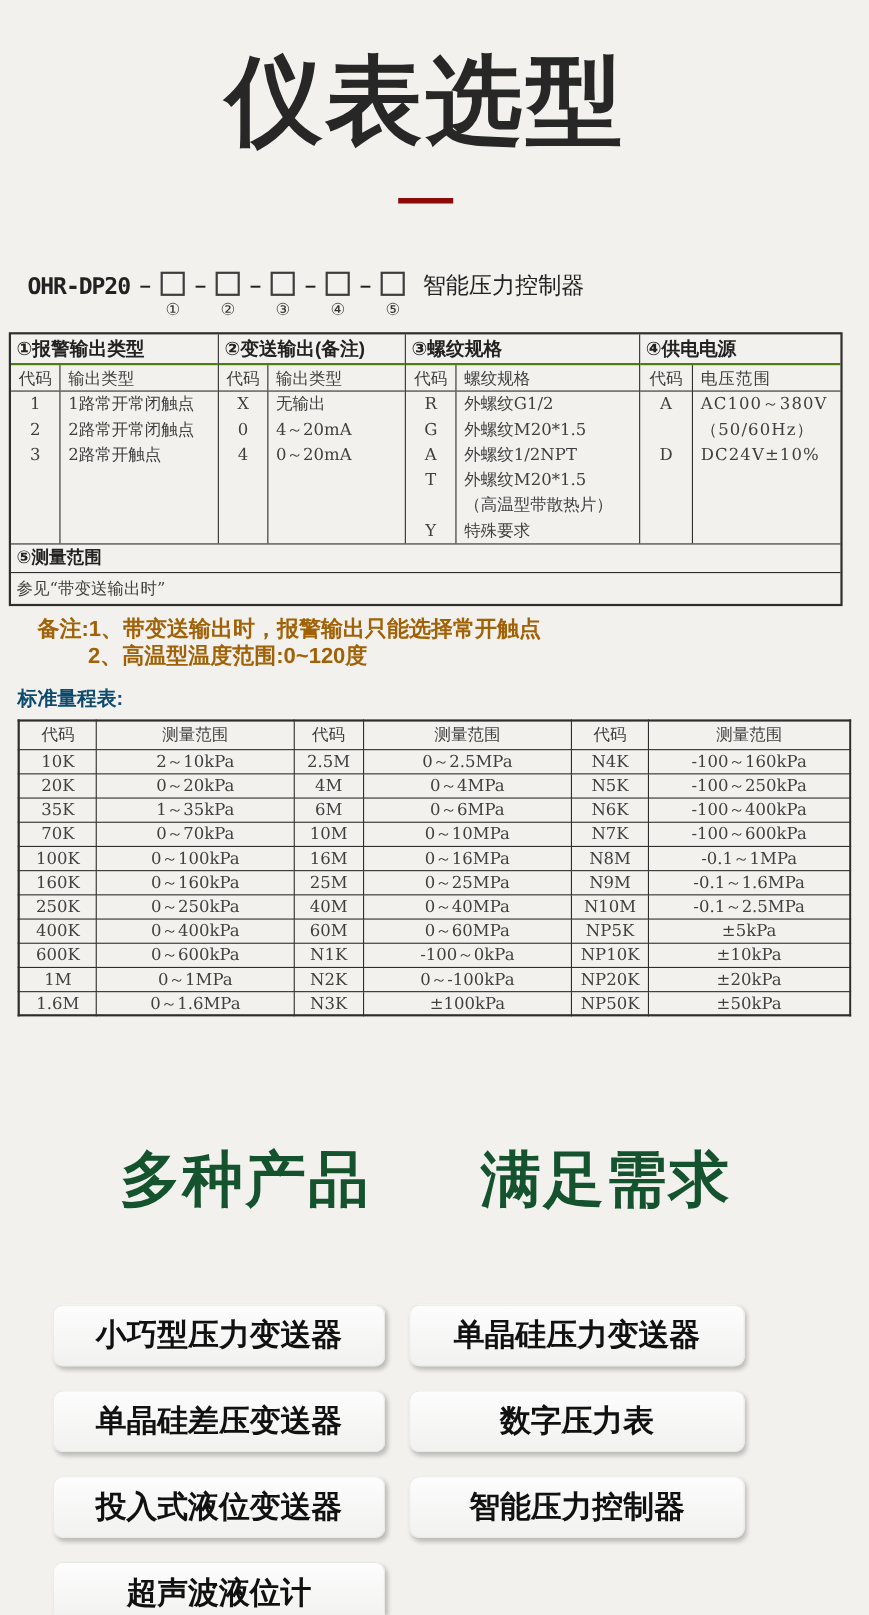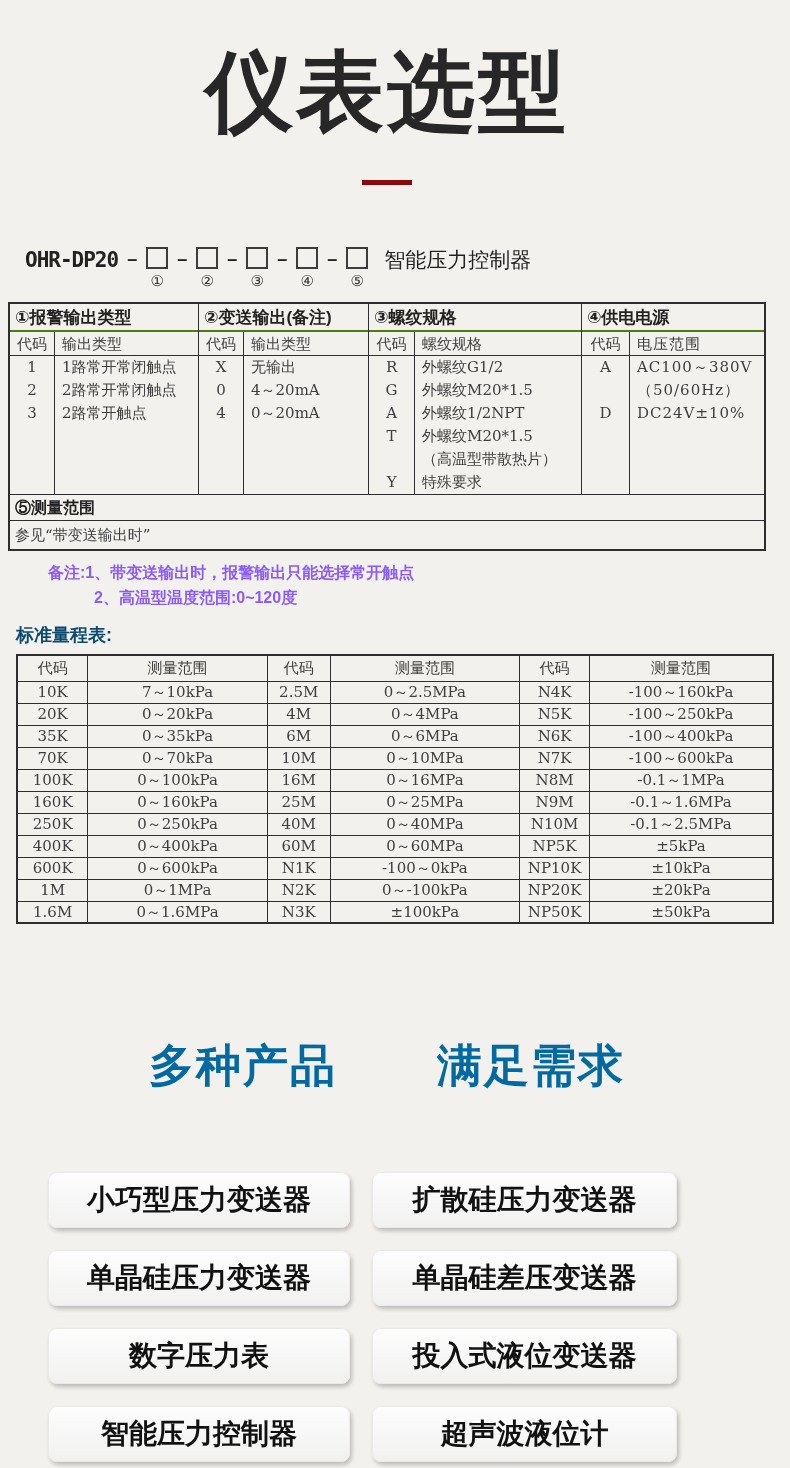--- a/index.html
+++ b/index.html
@@ -59,29 +59,29 @@
   .g-code { border-right:1px solid #2e2e2e; text-align:center; height:162px; }
   .g0 .g-code, .g1 .g-code { width:45px; }
   .g2 .g-code { width:46px; } .g3 .g-code { width:48px; }
   .g-val { flex:1; }
   .g-code > div, .g-val > div { height:23px; line-height:23px; white-space:nowrap; overflow:hidden; }
   .g-code > .g-sub, .g-val > .g-sub { height:24px; line-height:24px; border-bottom:1px solid #2e2e2e; }
   .g-val > div { padding-left:7px; }
   .g3 .g-val > div { letter-spacing:1px; }
   .spec-range-header {
     border-top:1px solid #2e2e2e; height:26px; line-height:26px;
-    padding-left:5px; font-size:16px; font-weight:bold; color:#222;font-family:Liberation Serif, serif;
+    padding-left:5px; font-size:16px; font-weight:bold; color:#222;
   }
   .spec-range-note {
     border-top:1px solid #2e2e2e; height:29px; line-height:29px; padding-left:5px;
     font-family:"DejaVu Serif","Liberation Serif",serif; font-size:15px; color:#3f3f3f;
   }
 
   
-  .notes { margin:9px 0 0 48px; font-size:16px; font-weight:600; color:#8b5cf6; line-height:25px; }
+  .notes { margin:9px 0 0 34px; font-size:20px; font-weight:600; color:#a16207; line-height:25px; }
   .notes .n2 { margin-left:46px; }
 
   
   .range-title { margin:13px 0 7px 16px; font-size:18px; font-weight:bold; color:#0c4a6e; }
   table.range {
     margin-left:16px; width:758px; border-collapse:collapse;
     border:2px solid #2e2e2e;
     font-family:"DejaVu Serif","Liberation Serif",serif;
     font-size:15px; color:#3f3f3f; text-align:center;
   }
@@ -89,21 +89,21 @@
   table.range th { height:26px; }
   table.range td { height:22px; }
   col.c-code-a { width:71px; } col.c-range-a { width:180px; }
   col.c-code-b { width:63px; } col.c-range-b { width:190px; }
   col.c-code-c { width:70px; } col.c-range-c { width:184px; }
 
   
   .products-heading {
     margin-top:112px;
     display:flex; justify-content:center; gap:100px;
-    font-size:45px; font-weight:900; color:#0369a1; letter-spacing:2px;
+    font-size:55px; font-weight:900; color:#14532d; letter-spacing:2px;
   }
   .products-grid {
     margin:76px 48px 0;
     display:grid; grid-template-columns:302px 305px;
     column-gap:87px; row-gap:13px;gap:22px;
   }
   .product-button {
     height:56px; border-radius:9px;
     background:linear-gradient(#fdfdfd,#f1f1f0);
     box-shadow:2px 3px 4px rgba(0,0,0,0.22), inset 0 0 0 1px #e9e9e8;
@@ -255,37 +255,37 @@
         <tr>
       <th>代码</th>
       <th>测量范围</th>
       <th>代码</th>
       <th>测量范围</th>
       <th>代码</th>
       <th>测量范围</th>
     </tr>
     <tr>
       <td>10K</td>
-      <td>7～10kPa</td>
+      <td>2～10kPa</td>
       <td>2.5M</td>
       <td>0～2.5MPa</td>
       <td>N4K</td>
       <td>-100～160kPa</td>
     </tr>
     <tr>
       <td>20K</td>
       <td>0～20kPa</td>
       <td>4M</td>
       <td>0～4MPa</td>
       <td>N5K</td>
       <td>-100～250kPa</td>
     </tr>
     <tr>
       <td>35K</td>
-      <td>0～35kPa</td>
+      <td>1～35kPa</td>
       <td>6M</td>
       <td>0～6MPa</td>
       <td>N6K</td>
       <td>-100～400kPa</td>
     </tr>
     <tr>
       <td>70K</td>
       <td>0～70kPa</td>
       <td>10M</td>
       <td>0～10MPa</td>
@@ -351,21 +351,20 @@
   </tbody>
     </table>
 
   <div class="products-heading">
     <span>多种产品</span>
     <span>满足需求</span>
   </div>
 
   <div class="products-grid">
     <div class="product-button">小巧型压力变送器</div>
-    <div class="product-button">扩散硅压力变送器</div>
     <div class="product-button">单晶硅压力变送器</div>
     <div class="product-button">单晶硅差压变送器</div>
     <div class="product-button">数字压力表</div>
     <div class="product-button">投入式液位变送器</div>
     <div class="product-button">智能压力控制器</div>
     <div class="product-button">超声波液位计</div>
   </div>
 
 </div>
 

